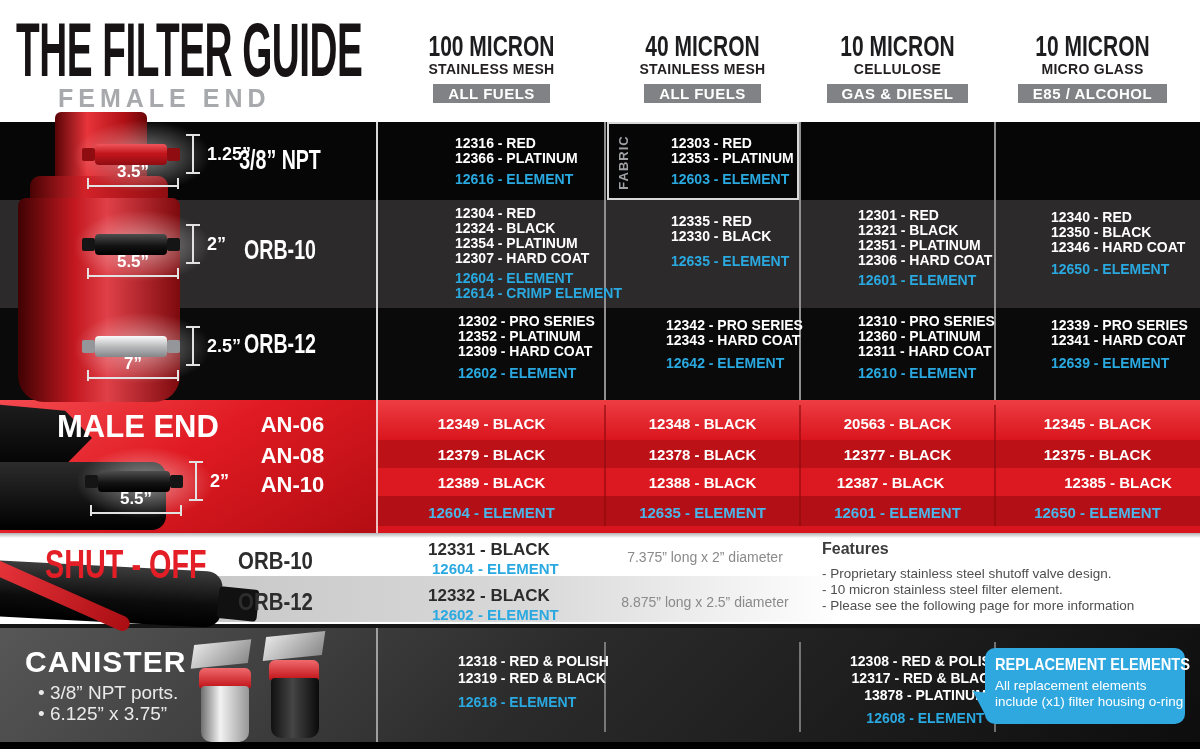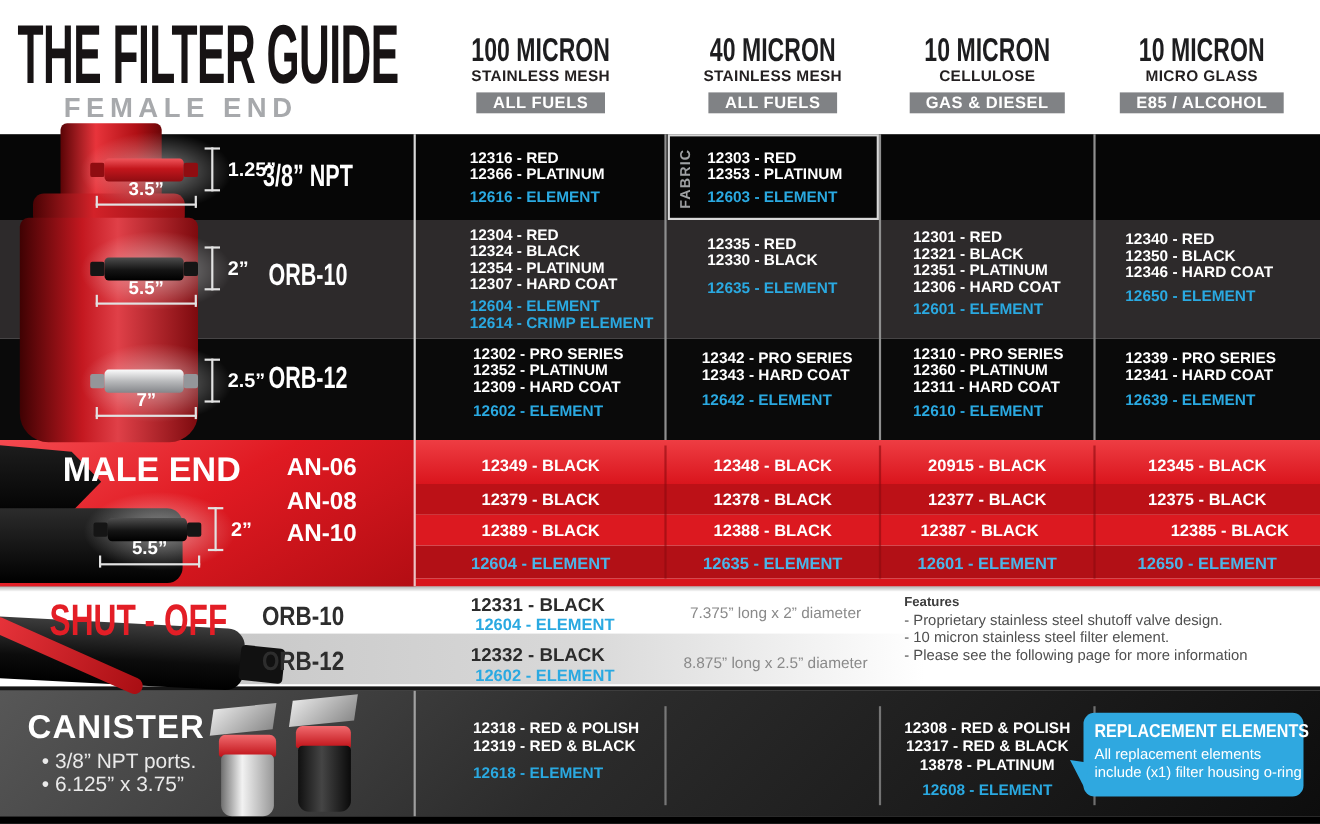--- a/index.html
+++ b/index.html
@@ -14,21 +14,21 @@
   .ch-micron{font-size:30px;font-weight:bold;color:#1d1d1f;line-height:28px;white-space:nowrap;
              transform:scaleX(.7);transform-origin:center;}
   .ch-media{font-size:14px;font-weight:bold;color:#231f20;letter-spacing:.3px;margin-top:1px;white-space:nowrap;}
   .ch-badge{display:inline-block;background:#808285;color:#fff;font-weight:bold;font-size:15px;
             height:19px;line-height:19px;padding:0 15px;margin-top:7px;letter-spacing:.5px;white-space:nowrap;}
   
   .band{left:0;width:1200px;}
   
   .vline{width:2px;}
   
-  .cell{position:absolute;text-align:left;}
+  .cell{position:absolute;text-align:left;margin-left:28px;}
   .pn{font-weight:bold;font-size:14px;line-height:15px;color:#fff;white-space:nowrap;}
   .el{color:#2aa9e1;}
   .mcell{position:absolute;text-align:center;font-weight:bold;font-size:15px;color:#fff;white-space:nowrap;}
   .elred{color:#4ab5e8;}
   
   .rowlab{position:absolute;color:#fff;font-weight:bold;font-size:28px;white-space:nowrap;
           transform:scaleX(.7);transform-origin:center;text-align:center;}
   .anlab{position:absolute;color:#fff;font-weight:bold;font-size:22px;width:105px;text-align:center;white-space:nowrap;}
   
   .fg{position:absolute;width:0;height:0;}
@@ -50,21 +50,21 @@
   .dimh:before{left:0;} .dimh:after{right:0;}
   .dimlab{color:#fff;font-weight:bold;font-size:18px;white-space:nowrap;}
   .dimv-lab{left:112px;top:3px;}
   .dimh-lab{left:-2px;top:21px;width:80px;text-align:center;font-size:17px;}
   
   .fabric{left:592px;top:155px;width:62px;text-align:center;transform:rotate(-90deg);
           font-size:13px;font-weight:bold;color:#9fa1a4;letter-spacing:1px;}
   .shutoff-part{position:absolute;font-weight:bold;font-size:17px;color:#2b2b2b;white-space:nowrap;}
   .shutoff-el{position:absolute;font-weight:bold;font-size:15px;color:#2aa9e1;white-space:nowrap;}
   .sizetext{position:absolute;font-size:14px;color:#8a8a8a;text-align:center;white-space:nowrap;}
-  .feat-title{font-weight:bold;font-size:12px;color:#3c3c3c;margin-bottom:2px;}
+  .feat-title{font-weight:bold;font-size:16px;color:#3c3c3c;margin-bottom:8px;}
   .feat-item{font-size:13.5px;color:#4f4f4f;line-height:16px;}
   .callout{left:985px;top:648px;width:200px;height:76px;background:#2fa8e0;border-radius:10px;
            padding:7px 10px;box-sizing:border-box;}
   .callout-tail{position:absolute;left:-14px;top:44px;width:0;height:0;
                 border-top:24px solid #2fa8e0;border-left:17px solid transparent;transform:rotate(8deg);}
   .callout-title{font-weight:bold;font-size:17px;color:#fff;white-space:nowrap;
                  transform:scaleX(.86);transform-origin:left center;}
   .callout-line{font-size:13.5px;line-height:16px;color:#fff;white-space:nowrap;}
   .bullet{position:absolute;font-size:19px;color:#eaeaea;white-space:nowrap;}
 </style>
@@ -258,21 +258,21 @@
     <div class="fbody blk"></div>
     <div class="fend r blk"></div>
     <div class="dimv"></div>
     <div class="dimlab dimv-lab">2”</div>
     <div class="dimh"></div>
     <div class="dimlab dimh-lab">5.5”</div>
   </div>
 
   <div class="mcell" style="left:378px;top:415px;width:227px">12349 - BLACK</div>
   <div class="mcell" style="left:605px;top:415px;width:195px">12348 - BLACK</div>
-  <div class="mcell" style="left:800px;top:415px;width:195px">20915 - BLACK</div>
+  <div class="mcell" style="left:800px;top:415px;width:195px">20563 - BLACK</div>
   <div class="mcell" style="left:995px;top:415px;width:205px">12345 - BLACK</div>
   <div class="mcell" style="left:378px;top:446px;width:227px">12379 - BLACK</div>
   <div class="mcell" style="left:605px;top:446px;width:195px">12378 - BLACK</div>
   <div class="mcell" style="left:800px;top:446px;width:195px">12377 - BLACK</div>
   <div class="mcell" style="left:995px;top:446px;width:205px">12375 - BLACK</div>
   <div class="mcell" style="left:378px;top:474px;width:227px">12389 - BLACK</div>
   <div class="mcell" style="left:605px;top:474px;width:195px">12388 - BLACK</div>
   <div class="mcell" style="left:800px;top:474px;width:181px">12387 - BLACK</div>
   <div class="mcell" style="left:995px;top:474px;width:246px">12385 - BLACK</div>
   <div class="mcell elred" style="left:378px;top:504px;width:227px">12604 - ELEMENT</div>

